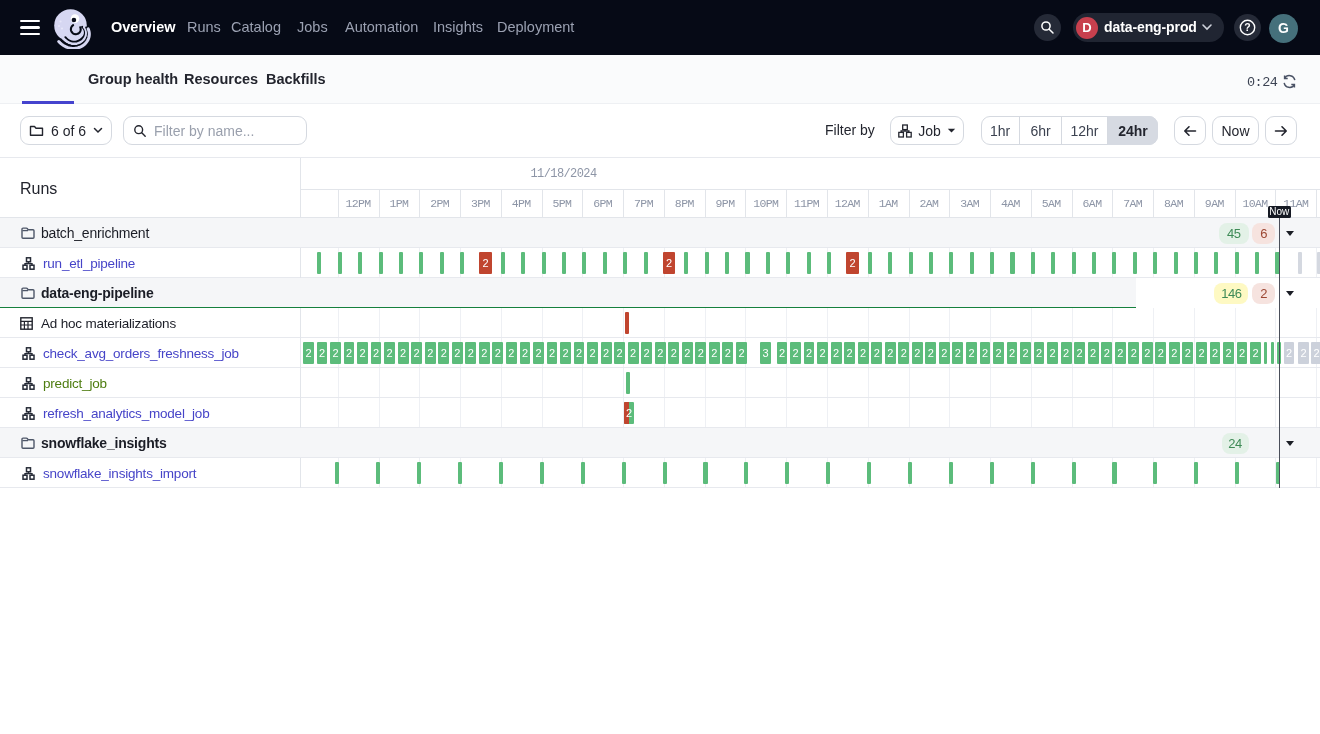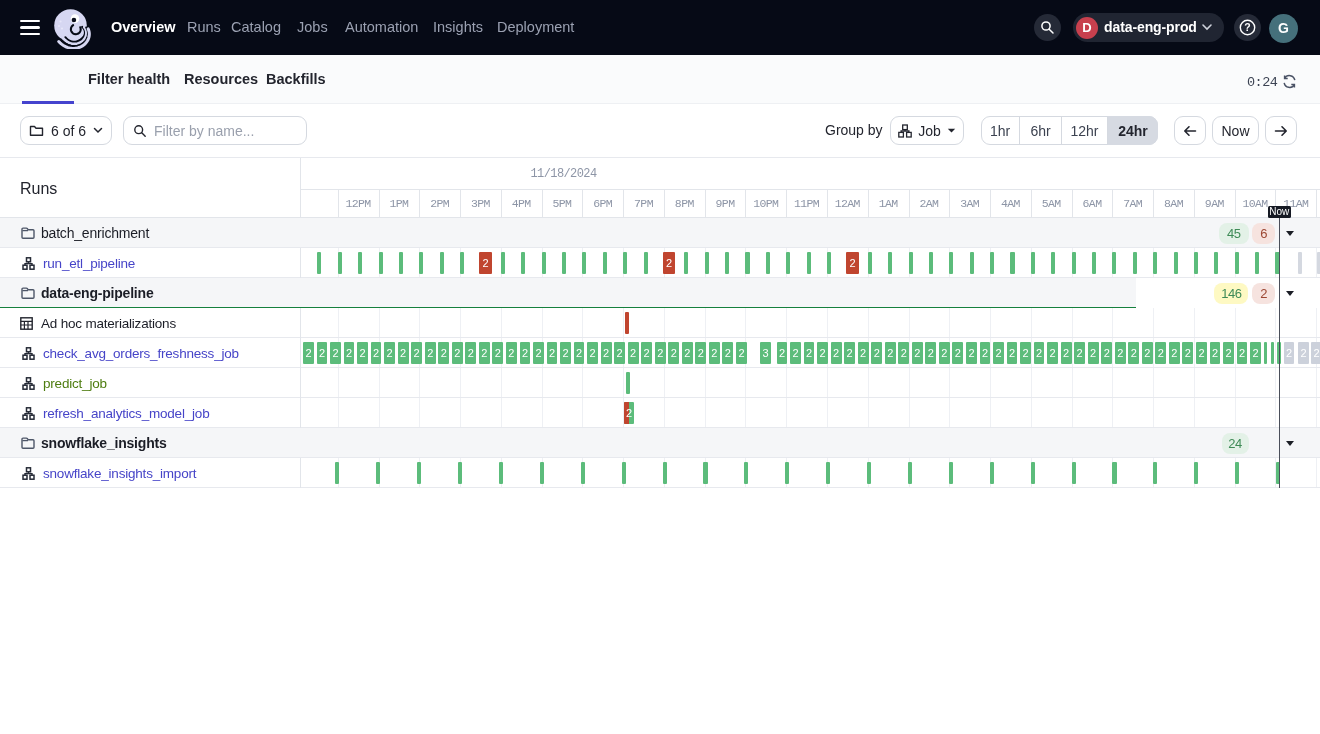--- a/index.html
+++ b/index.html
@@ -85,21 +85,21 @@
     </svg>
 <div class="circ-btn" style="left:1234px;top:14px;width:27px;height:27px"></div>
 <svg class="abs" style="left:1238px;top:18px" width="19" height="19" viewBox="0 0 19 19">
 <circle cx="9.5" cy="9.5" r="7.2" stroke="#fff" stroke-width="1.4" fill="none"></circle>
 <text x="9.5" y="13.2" text-anchor="middle" fill="#fff" font-size="10.5" font-weight="700" font-family="Liberation Sans">?</text>
     </svg>
 <div class="abs" style="left:1269px;top:13.5px;width:29px;height:29px;border-radius:50%;background:#45707b;color:#fff;font-size:14px;font-weight:700;text-align:center;line-height:29px">G</div>
 </div>
 <div class="tabs">
 <div class="tab active" style="left:22px">Timeline</div>
-<div class="tab" style="left:88px">Filter health</div>
+<div class="tab" style="left:88px">Group health</div>
 <div class="tab" style="left:184px">Resources</div>
 <div class="tab" style="left:266px">Backfills</div>
 <div class="abs" style="left:22px;top:46px;width:52px;height:3px;background:#4543ce"></div>
 <div class="abs mono2" style="left:1247px;top:20px;font-size:13.5px;color:#3d4454;font-family:'Liberation Mono', monospace;letter-spacing:-0.5px">0:24</div>
 <svg class="abs" style="left:1282px;top:19px" width="15" height="15" viewBox="0 0 15 15">
 <path d="M12.8 6.2 A 5.5 5.5 0 0 0 2.6 4.4" stroke="#4a5265" stroke-width="1.5" fill="none"></path>
 <path d="M2.6 1.5 L2.6 4.6 L5.7 4.6" stroke="#4a5265" stroke-width="1.5" fill="none"></path>
 <path d="M2.2 8.8 A 5.5 5.5 0 0 0 12.4 10.6" stroke="#4a5265" stroke-width="1.5" fill="none"></path>
 <path d="M12.4 13.5 L12.4 10.4 L9.3 10.4" stroke="#4a5265" stroke-width="1.5" fill="none"></path>
 </svg>
@@ -114,21 +114,21 @@
 <path d="M1.5 1.5 L5 5 L8.5 1.5" stroke="#23252e" stroke-width="1.5" fill="none" stroke-linecap="round"></path>
       </svg>
 </div>
 <div class="btn" style="left:123px;width:184px;justify-content:flex-start;padding-left:9px">
 <svg width="14" height="14" viewBox="0 0 14 14" style="margin-right:7px">
 <circle cx="5.7" cy="5.7" r="3.9" stroke="#23252e" stroke-width="1.4" fill="none"></circle>
 <line x1="8.8" y1="8.8" x2="12.2" y2="12.2" stroke="#23252e" stroke-width="1.4" stroke-linecap="round"></line>
       </svg>
 <span style="color:#9aa0ad">Filter by name...</span>
 </div>
-<div class="abs" style="left:825px;top:12px;height:29px;line-height:29px;font-size:14px;color:#23252e">Group by</div>
+<div class="abs" style="left:825px;top:12px;height:29px;line-height:29px;font-size:14px;color:#23252e">Filter by</div>
 <div class="btn" style="left:890px;width:74px">
 <svg width="14" height="14" viewBox="0 0 14 14" style="margin-right:6px">
 <rect x="4.7" y="1" width="4.6" height="4.6" stroke="#23252e" stroke-width="1.3" fill="none"></rect>
 <rect x="0.8" y="8.4" width="4.6" height="4.6" stroke="#23252e" stroke-width="1.3" fill="none"></rect>
 <rect x="8.6" y="8.4" width="4.6" height="4.6" stroke="#23252e" stroke-width="1.3" fill="none"></rect>
 <path d="M7 5.6 V7 M3.1 8.4 V7 H10.9 V8.4" stroke="#23252e" stroke-width="1.3" fill="none"></path>
       </svg>
 Job
 <svg width="9" height="6" viewBox="0 0 9 6" style="margin-left:6px">
         <path d="M0.8 0.8 L4.5 4.5 L8.2 0.8" fill="#23252e"></path>

